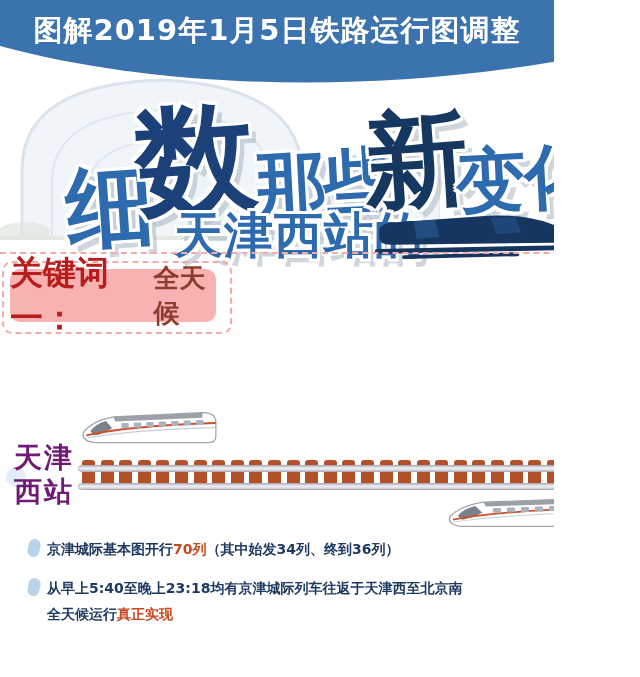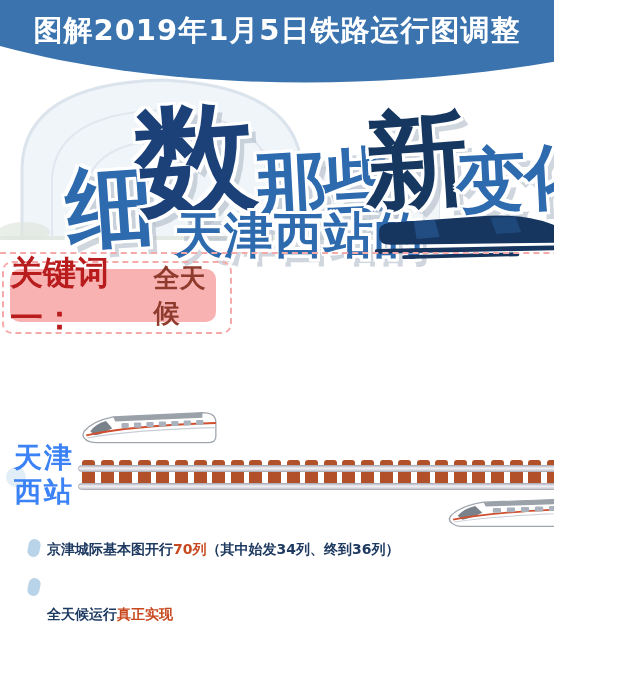--- a/index.html
+++ b/index.html
@@ -38,21 +38,21 @@
   }
   .keyword-pill{
     position:absolute;left:6px;top:6px;width:206px;height:53px;background:#f9b2b2;
     border-radius:10px;display:flex;align-items:center;justify-content:center;
   }
   .kw-label{color:#b91c1c;font-size:33px;font-weight:800;}
   .kw-value{color:#8e3b2d;font-size:26px;font-weight:900;margin-left:11px;}
   
   .route{position:absolute;left:0;top:405px;width:640px;height:140px;z-index:2;}
   .station{
-    position:absolute;font-size:28px;font-weight:900;color:#3b82f6;
+    position:absolute;font-size:28px;font-weight:900;color:#701a75;
     line-height:34px;letter-spacing:2px;text-align:center;z-index:2;
   }
   .station-left{left:14px;top:36px;}
   .station-right{left:561px;top:36px;}
   .bubble{position:absolute;border-radius:50%;background:#cfe3f2;opacity:.6;z-index:1;}
   .bubble-left{left:6px;top:62px;width:20px;height:20px;}
   .bubble-right{left:607px;top:74px;width:22px;height:22px;}
   .track{position:absolute;left:82px;top:53px;width:478px;height:36px;}
   .ties{display:flex;justify-content:space-between;padding-top:2px;height:32px;}
   .tie{width:13px;height:30px;background:#b2502a;border-radius:3px;}
@@ -210,17 +210,17 @@
     </div>
   </div>
 
   <div class="bullets">
     <div class="bullet">
       <span class="marker"></span>
       <p class="btext"><span>京津城际基本图开行</span><span class="hl">70列</span><span>（其中始发34列、终到36列）</span></p>
     </div>
     <div class="bullet">
       <span class="marker"></span>
-      <p class="btext"><br><span>全天候运行</span><span class="hl">真正实现</span></p>
+      <p class="btext"><span>从早上5:40至晚上23:18均有京津城际列车往返于天津西至北京南</span><br><span>全天候运行</span><span class="hl">真正实现</span></p>
     </div>
   </div>
 
 </div>
 
 </body></html>

